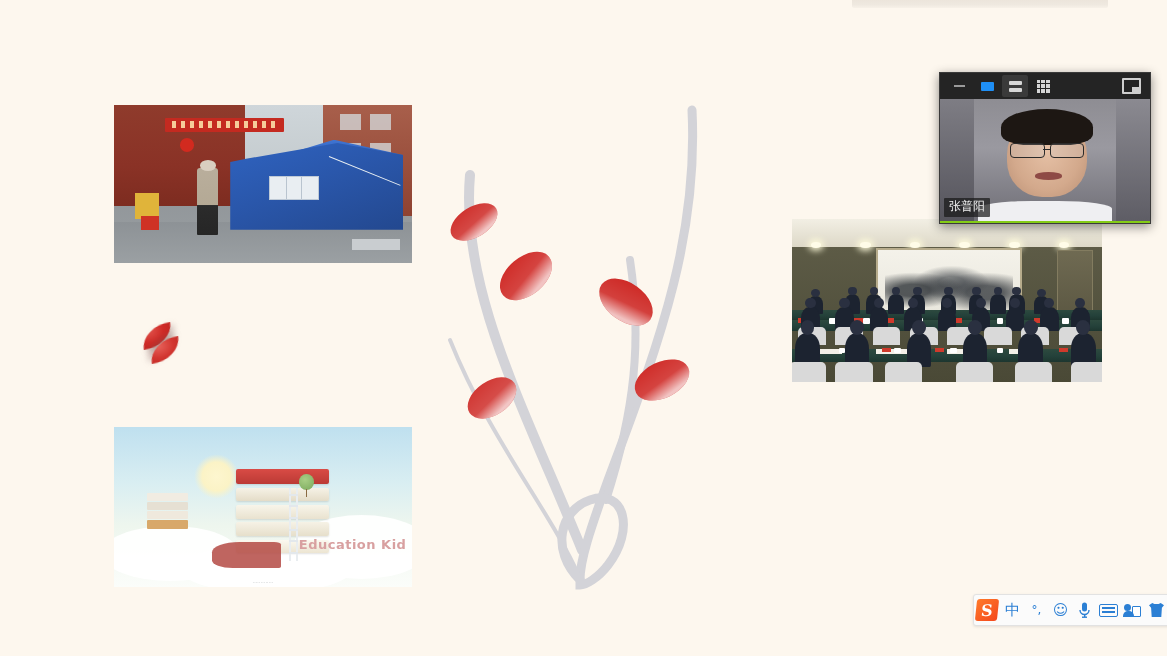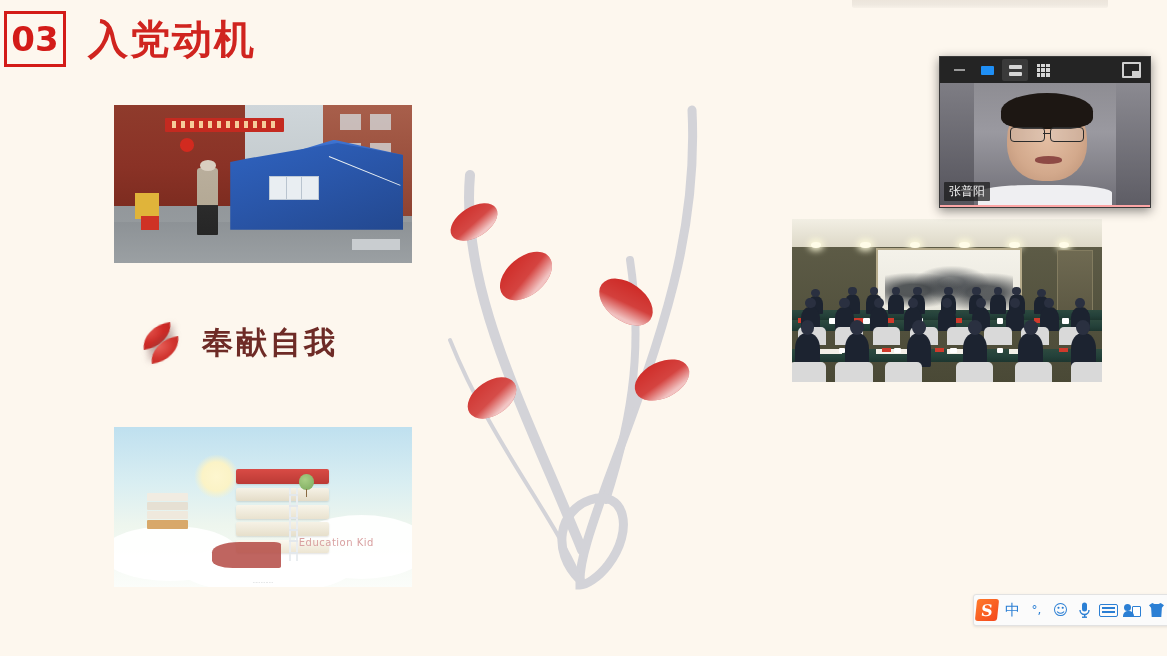--- a/index.html
+++ b/index.html
@@ -114,21 +114,21 @@
   .bk-stack { position:absolute; left:41%; top:26%; width:31%; height:60%; }
   .bk-slab { position:absolute; left:0; width:100%; height:14%; border-radius:2px; box-shadow:0 1px 2px rgba(0,0,0,.12); }
   .bk-ladder { position:absolute; left:57%; top:20%; width:10%; height:76%; }
   .bk-ladder i { position:absolute; top:0; bottom:0; width:2px; background:#e9edf0; }
   .bk-ladder b { position:absolute; left:0; right:0; height:2px; background:#e3e8ec; }
   .bk-tree { position:absolute; left:68%; top:6%; width:16%; height:16%; border-radius:50%; background:radial-gradient(circle at 40% 35%, #a8cf85, #7aa85c); }
   .bk-tree::after{content:"";position:absolute;left:46%;top:95%;width:8%;height:50%;background:#8a6a42;}
   .bk-smallstack{position:absolute;left:11%;top:41%;width:14%;height:24%;}
   .bk-small{position:absolute;left:0;width:100%;height:22%;border-radius:1px;}
   .bk-redmass{position:absolute;left:33%;top:72%;width:23%;height:16%;background:#b44a44;border-radius:40% 10% 6% 30%;opacity:.85;}
-  .bk-watermark{position:absolute;left:62%;top:69%;color:#d8a0a0;font-size:10px;letter-spacing:.5px;}
+  .bk-watermark{position:absolute;left:62%;top:69%;color:#d8a0a0;font-size:13px;letter-spacing:.5px;font-weight:bold;}
   .bk-credit{position:absolute;left:0;right:0;bottom:2px;text-align:center;color:#9aa0a4;font-size:5px;letter-spacing:.2px;transform:scale(.9);}
 
   
   #photo-meeting { left: 792px; top: 219px; width: 310px; height: 163px; }
   .mt-wall { position:absolute; inset:0; background:linear-gradient(180deg,#eceade 0%, #ded9c6 16%, #5d5b46 17%, #53523e 60%, #4a4936 100%); }
   .mt-ceiling { position:absolute; left:0; right:0; top:0; height:17%; background:linear-gradient(180deg,#f2efe4,#ddd8c7); }
   .mt-light { position:absolute; top:14%; width:3.4%; height:4%; border-radius:50%; background:#fffce8; box-shadow:0 0 6px 3px rgba(255,252,220,.9); }
   .mt-painting { position:absolute; left:27%; top:18%; width:46%; height:41%; background:linear-gradient(180deg,#f4f2ea,#e8e6dc); border:2px solid #b7ac8c; }
   .mt-painting::after{content:"";position:absolute;inset:7% 5%;background:
      radial-gradient(ellipse at 22% 62%, rgba(40,45,50,.78) 0 12%, transparent 36%),
@@ -172,25 +172,26 @@
   .petal-bullet .p2 { left: 10px; top: 16px; transform: rotate(172deg);
     background: radial-gradient(ellipse at 70% 70%, #e7615a 0%, #d23630 50%, #bb2420 100%); }
 
   
   #decor { position: absolute; left: 430px; top: 80px; width: 300px; height: 520px; }
   #decor svg { display:block; width:100%; height:100%; overflow: visible; }
 
   
   #webcam {
     position: absolute;
-    left: 939px; top: 56px;
+    left: 939px; top: 72px;
     width: 210px; height: 150px;
-    background: #fca5a5;
+    background: #84cc16;
     border: 1px solid #3a3a3a;
     box-shadow: 0 3px 10px rgba(0,0,0,.45);
+    font-family: Liberation Mono, monospace;
   }
   .cam-toolbar {
     position: relative;
     height: 26px;
     background: #242424;
     display: flex;
     align-items: center;
     padding: 0 6px;
     gap: 2px;
   }
@@ -277,24 +278,20 @@
     clip-path: polygon(22% 0, 36% 8%, 64% 8%, 78% 0, 100% 16%, 86% 34%, 82% 100%, 18% 100%, 14% 34%, 0 16%); }
 </style>
 </head>
 <body>
 
 <div id="stage">
 
   <div class="slide-bg"></div>
   <div class="top-strip"></div>
 
-  <div class="heading">
-    <div class="num-box">03</div>
-    <div class="heading-text">入党动机</div>
-  </div>
 
   <div class="photo" id="photo-tent">
     <div class="inner">
       <div class="tent-sky"></div>
       <div class="tent-bldgL"></div>
       <div class="tent-bldgR"></div>
       <div class="tent-win" style="left:76%;top:6%;width:7%;height:10%"></div>
       <div class="tent-win" style="left:86%;top:6%;width:7%;height:10%"></div>
       <div class="tent-win" style="left:76%;top:24%;width:7%;height:10%"></div>
       <div class="tent-win" style="left:86%;top:24%;width:7%;height:10%"></div>
@@ -467,21 +464,20 @@
       </defs>
     </svg>
   </div>
 
 
   <div class="label" id="label-fengxian">
     <div class="petal-bullet">
         <div class="p p1"></div>
         <div class="p p2"></div>
       </div>
-    <div class="txt">奉献自我</div>
   </div>
 
 
   <div id="webcam">
     <div class="cam-toolbar">
       <div class="cam-btn">
           <div class="ic-minimize"></div>
         </div>
       <div class="cam-btn">
           <div class="ic-blue"></div>

